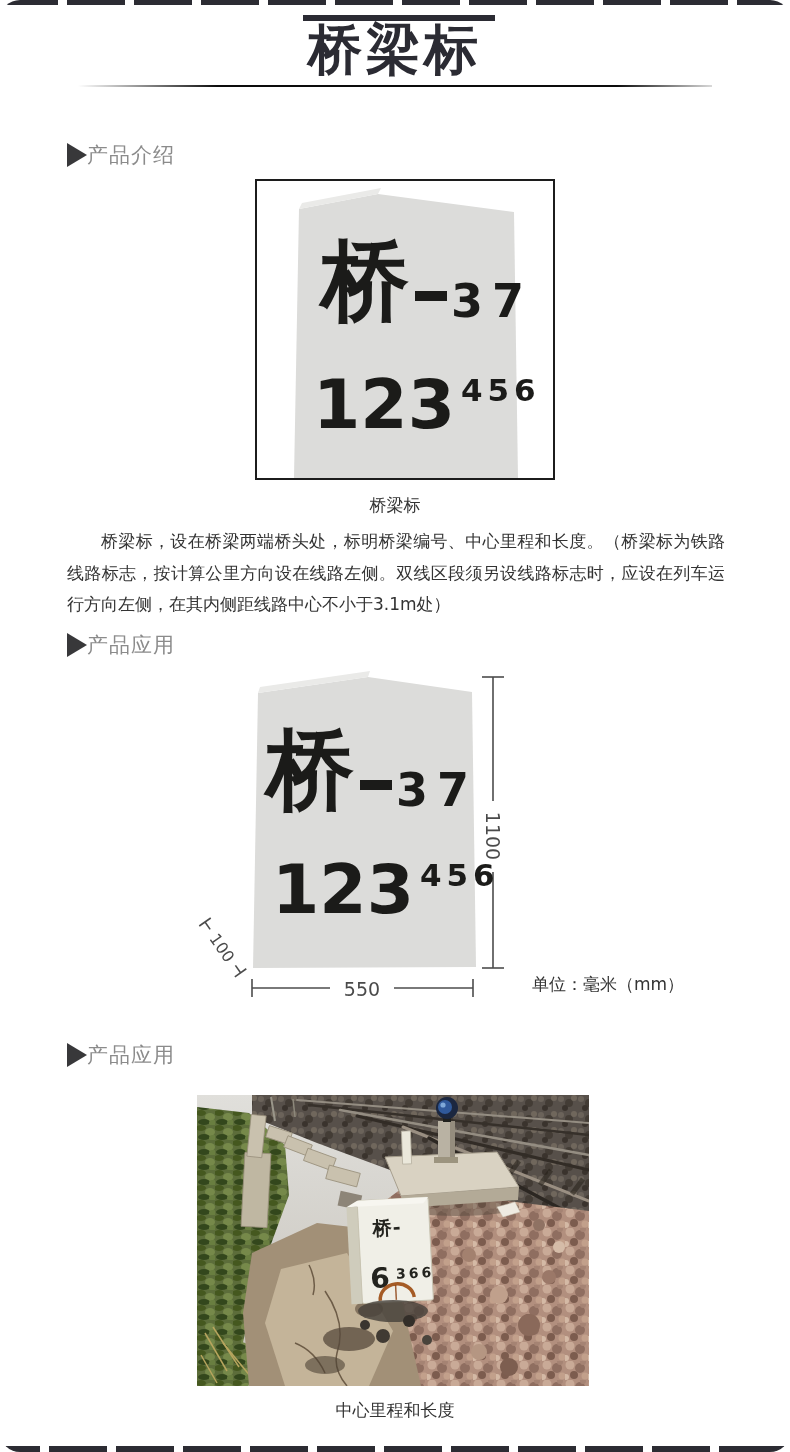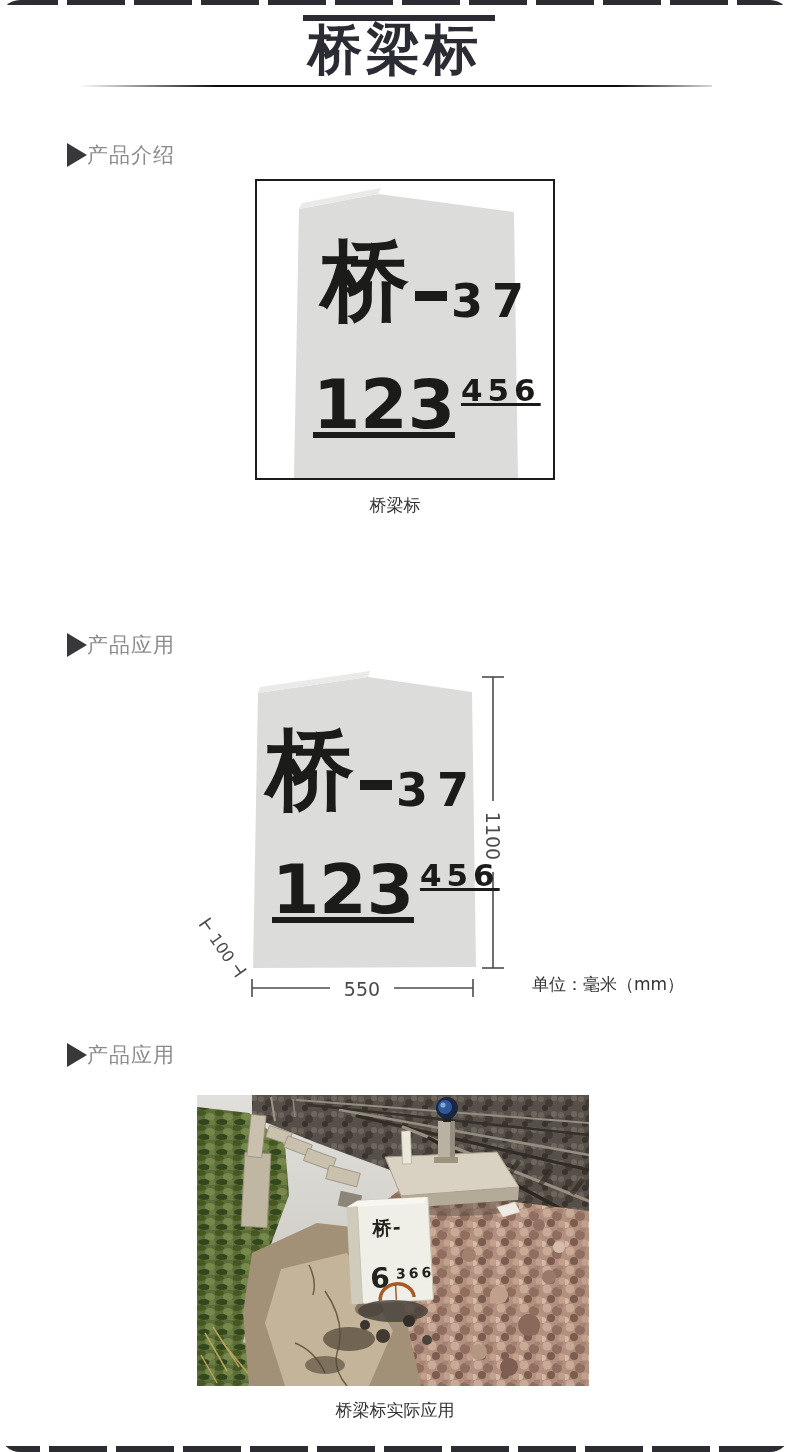--- a/index.html
+++ b/index.html
@@ -47,21 +47,21 @@
 
   
   .spec-figure{position:absolute;left:180px;top:660px;width:540px;height:355px;}
   .spec-figure svg{position:absolute;left:0;top:0;}
 
   
   .stone-line1{position:absolute;display:flex;align-items:flex-end;color:#1b1b19;}
   .stone-char{font-size:88px;line-height:0.95;font-weight:bold;}
   .stone-dash{width:32px;height:10px;background:#1b1b19;margin:0 4px 22px 6px;}
   .stone-37{font-size:46px;font-weight:600;line-height:0.72;letter-spacing:9px;margin-bottom:4px;}
-  .stone-line2{position:absolute;display:flex;align-items:flex-start;color:#1b1b19;font-weight:600;text-decoration:underline;}
+  .stone-line2{position:absolute;display:flex;align-items:flex-start;color:#1b1b19;font-weight:600;}
   .stone-123{font-size:68px;line-height:1;}
   .stone-456{font-size:31px;line-height:1;letter-spacing:5px;margin:4px 0 0 6px;}
 
   .caption{position:absolute;left:0;width:790px;text-align:center;font-size:17px;color:#333;}
 
   .description{
     position:absolute;left:67px;top:526px;width:658px;margin:0;
     font-size:17px;line-height:31.5px;color:#333;text-indent:2em;text-align:justify;
   }
 
@@ -101,20 +101,21 @@
       <span class="stone-dash"></span>
       <span class="stone-37">37</span>
     </div>
     <div class="stone-line2" style="left:56px;top:190px">
       <span class="stone-123">123</span>
       <span class="stone-456">456</span>
     </div>
   </div>
   <div class="caption" style="top:494px">桥梁标</div>
 
+  <p class="description">桥梁标，设在桥梁两端桥头处，标明桥梁编号、中心里程和长度。（桥梁标为铁路线路标志，按计算公里方向设在线路左侧。双线区段须另设线路标志时，应设在列车运行方向左侧，在其内侧距线路中心不小于3.1m处）</p>
 
   <div class="section-header" style="top:631px">
     <span class="tri"></span>
     <span class="section-label">产品应用</span>
   </div>
 
   <div class="spec-figure">
     <svg width="540" height="355" viewBox="0 0 540 355">
       <polygon points="78,33 188,17 292,32 296,307 73,308" fill="#dcdcda"></polygon>
       <polygon points="78,33 188,17 190,11 80,27" fill="#eaeae8"></polygon>
@@ -283,17 +284,17 @@
       </g>
       <ellipse cx="196" cy="216" rx="35" ry="11" fill="#45403a" opacity="0.8"></ellipse>
       <g>
         <circle cx="168" cy="230" r="5" fill="#3a3530"></circle>
         <circle cx="212" cy="226" r="6" fill="#332e29"></circle>
         <circle cx="186" cy="241" r="7" fill="#403a33"></circle>
         <circle cx="230" cy="245" r="5" fill="#4a443c"></circle>
       </g>
     </svg>
   </div>
-  <div class="caption" style="top:1399px">桥梁标实际应用</div>
+  <div class="caption" style="top:1399px">中心里程和长度</div>
 
   <div class="edge-strip bottom"></div>
 
 </div>
 
 </body></html>

